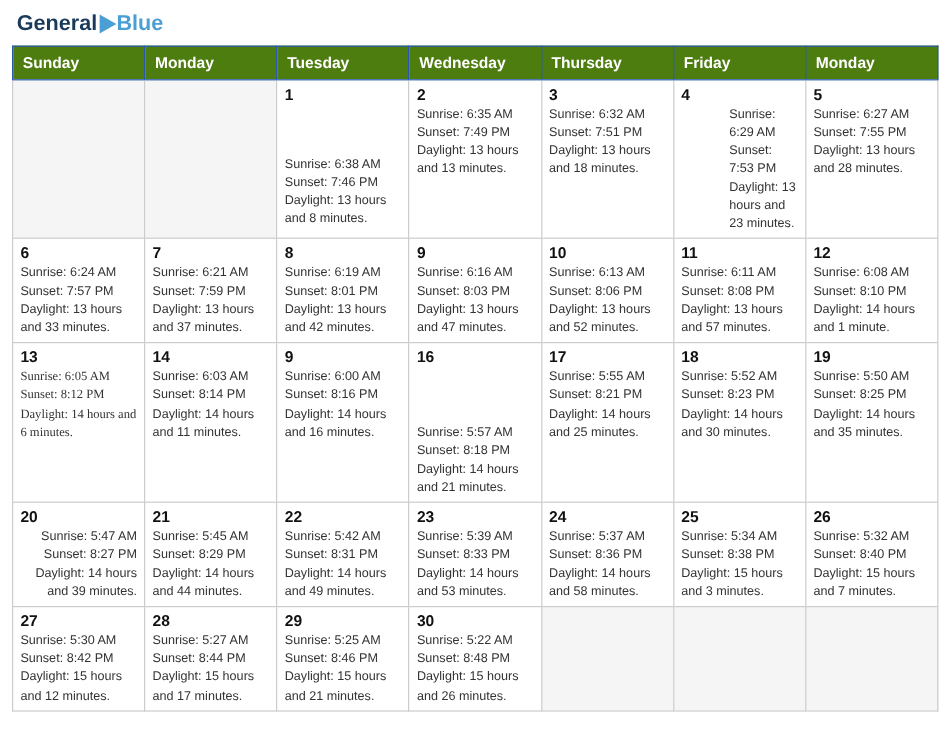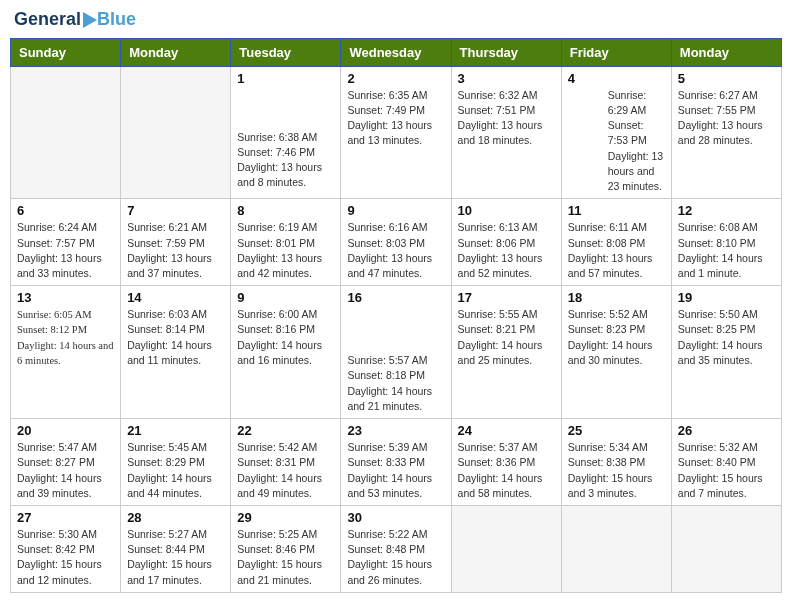--- a/index.html
+++ b/index.html
@@ -242,21 +242,21 @@
         <td>
           <span class="day-number">19</span>
           <div class="day-info" style="white-space: pre-line;">Sunrise: 5:50 AM
 Sunset: 8:25 PM
 Daylight: 14 hours and 35 minutes.</div>
         </td>
       </tr>
       <tr>
         <td>
           <span class="day-number">20</span>
-          <div class="day-info" style="white-space: pre-line;">Sunrise: 5:47 AM
+          <div class="day-info" style="white-space: pre-line; text-align: right;">Sunrise: 5:47 AM
 Sunset: 8:27 PM
 Daylight: 14 hours and 39 minutes.</div>
         </td>
         <td>
           <span class="day-number">21</span>
           <div class="day-info" style="white-space: pre-line;">Sunrise: 5:45 AM
 Sunset: 8:29 PM
 Daylight: 14 hours and 44 minutes.</div>
         </td>
         <td>

